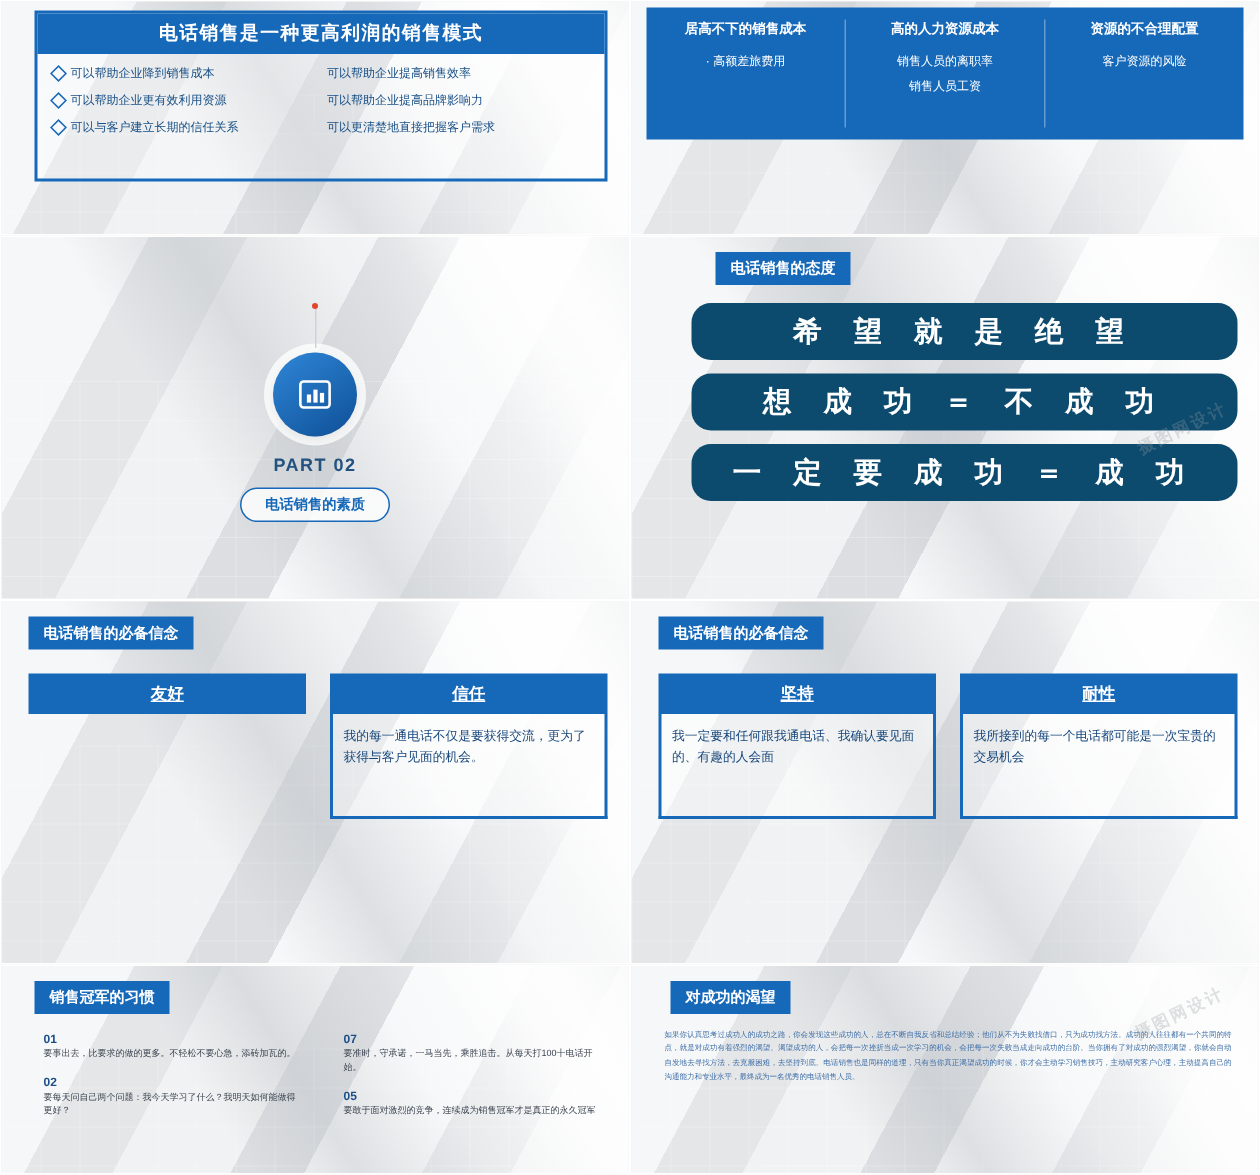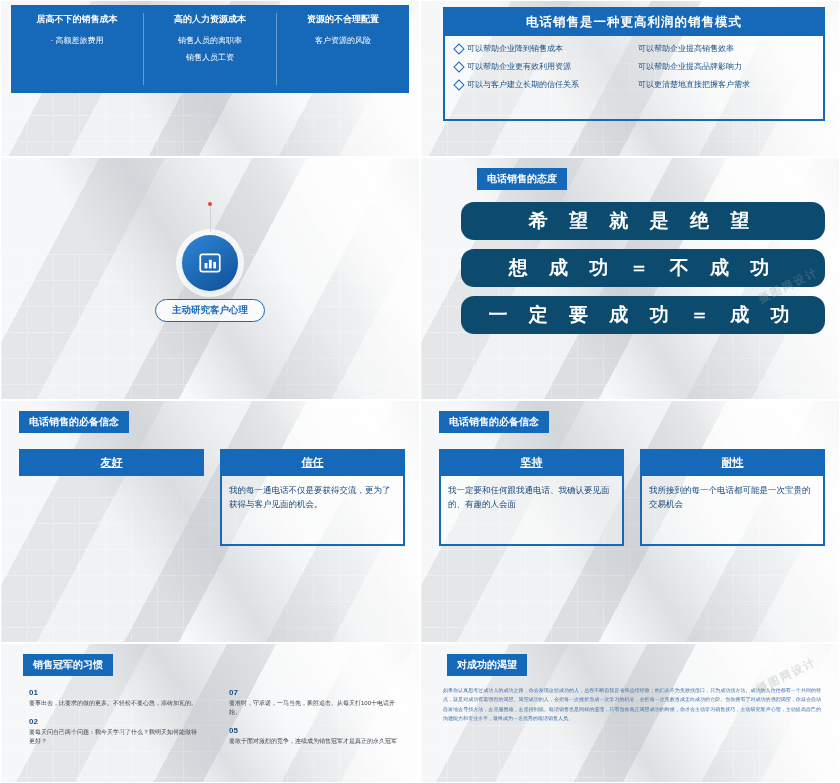--- a/index.html
+++ b/index.html
@@ -132,90 +132,91 @@
 </head>
 <body>
 
 <div class="grid">
 
   <div class="slide">
     <div class="bg">
         <div class="squares"></div>
       </div>
     <div class="content">
+      <div class="s2-box">
+        <div class="s2-title">电话销售是一种更高利润的销售模式</div>
+        <div class="s2-list">
+          <div class="s2-item">
+              <span class="dia"></span>
+              <span>可以帮助企业降到销售成本</span>
+            </div>
+          <div class="s2-item">
+              <span>可以帮助企业提高销售效率</span>
+            </div>
+          <div class="s2-item">
+              <span class="dia"></span>
+              <span>可以帮助企业更有效利用资源</span>
+            </div>
+          <div class="s2-item">
+              <span>可以帮助企业提高品牌影响力</span>
+            </div>
+          <div class="s2-item">
+              <span class="dia"></span>
+              <span>可以与客户建立长期的信任关系</span>
+            </div>
+          <div class="s2-item">
+              <span>可以更清楚地直接把握客户需求</span>
+            </div>
+        </div>
+      </div>
+    </div>
+  </div>
+
+  <div class="slide">
+    <div class="bg">
+        <div class="squares"></div>
+      </div>
+    <div class="content">
       <div class="s1-band">
         <div class="s1-col">
           <div class="h">居高不下的销售成本</div>
           <div class="i">· 高额差旅费用</div>
         </div>
         <div class="s1-sep"></div>
         <div class="s1-col">
           <div class="h">高的人力资源成本</div>
           <div class="i">销售人员的离职率</div>
           <div class="i">销售人员工资</div>
         </div>
         <div class="s1-sep"></div>
         <div class="s1-col">
           <div class="h">资源的不合理配置</div>
           <div class="i">客户资源的风险</div>
-        </div>
-      </div>
-    </div>
-  </div>
-
-  <div class="slide">
-    <div class="bg">
-        <div class="squares"></div>
-      </div>
-    <div class="content">
-      <div class="s2-box">
-        <div class="s2-title">电话销售是一种更高利润的销售模式</div>
-        <div class="s2-list">
-          <div class="s2-item">
-              <span class="dia"></span>
-              <span>可以帮助企业降到销售成本</span>
-            </div>
-          <div class="s2-item">
-              <span>可以帮助企业提高销售效率</span>
-            </div>
-          <div class="s2-item">
-              <span class="dia"></span>
-              <span>可以帮助企业更有效利用资源</span>
-            </div>
-          <div class="s2-item">
-              <span>可以帮助企业提高品牌影响力</span>
-            </div>
-          <div class="s2-item">
-              <span class="dia"></span>
-              <span>可以与客户建立长期的信任关系</span>
-            </div>
-          <div class="s2-item">
-              <span>可以更清楚地直接把握客户需求</span>
-            </div>
         </div>
       </div>
     </div>
   </div>
 
   <div class="slide">
     <div class="bg">
         <div class="squares"></div>
       </div>
     <div class="content">
       <div class="s3-wrap">
         <div class="dotline"></div>
         <div class="circle">
           <svg viewBox="0 0 24 24">
               <rect x="3" y="4" width="18" height="16" rx="2" fill="none" stroke="#fff" stroke-width="1.6"></rect>
               <rect x="7" y="12" width="2.6" height="5" fill="#fff"></rect>
               <rect x="11" y="9" width="2.6" height="8" fill="#fff"></rect>
               <rect x="15" y="11" width="2.6" height="6" fill="#fff"></rect>
             </svg>
         </div>
-        <div class="part-pill">主动研究客户心理</div>
+        <div class="part-num">PART 02</div>
+        <div class="part-pill">电话销售的素质</div>
       </div>
     </div>
   </div>
 
   <div class="slide">
     <div class="bg">
         <div class="squares"></div>
       </div>
     <div class="content">
       <div class="tag s4-tag">电话销售的态度</div>

